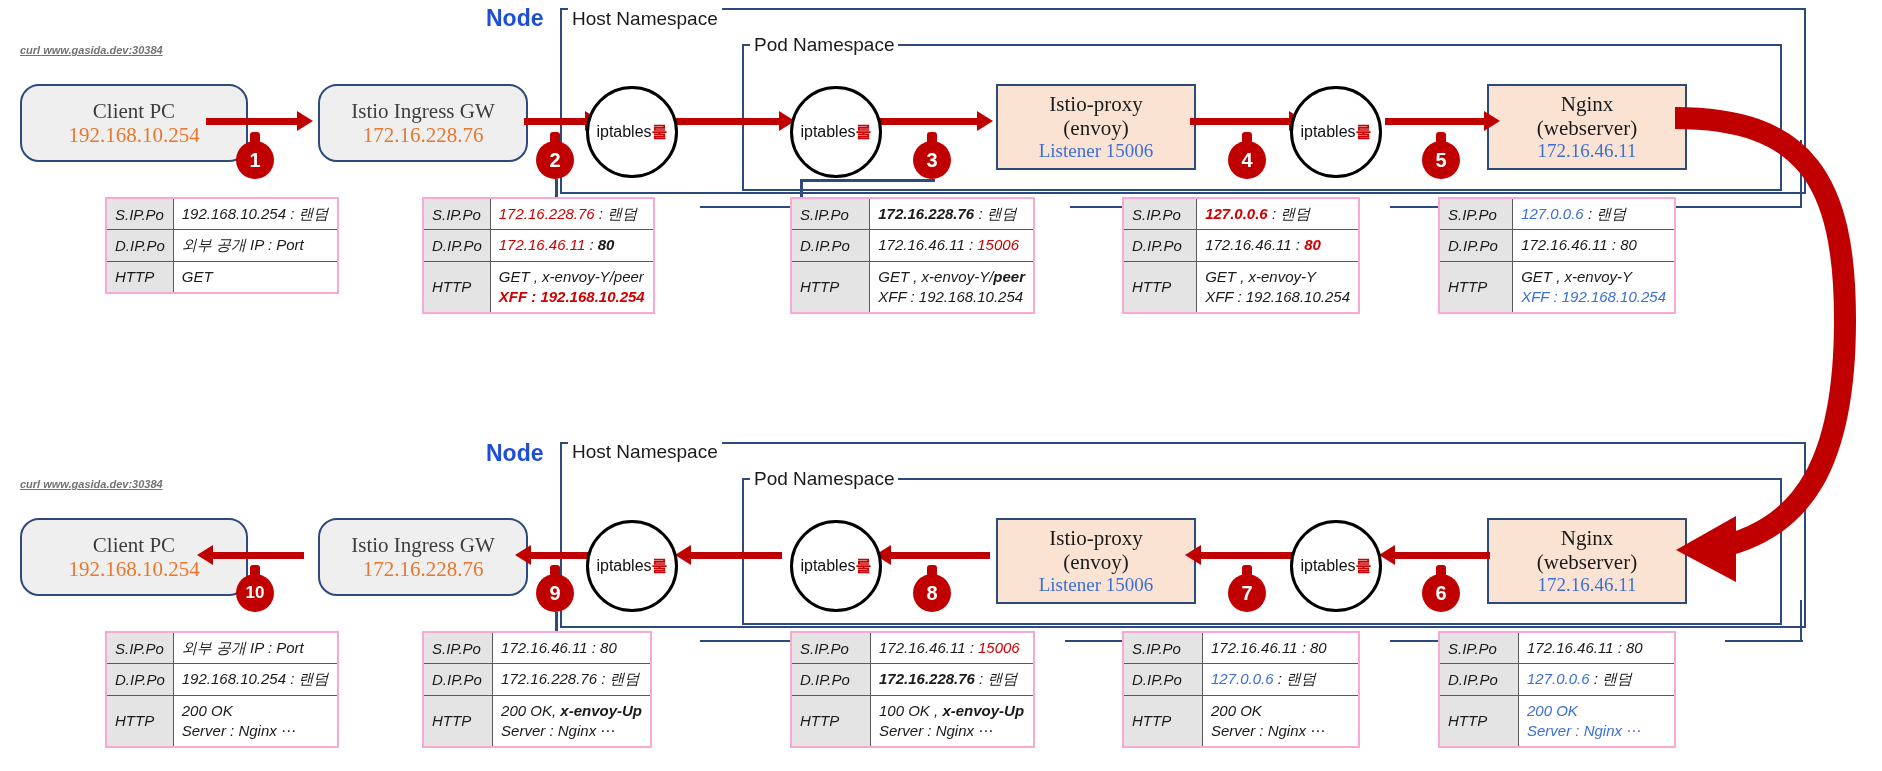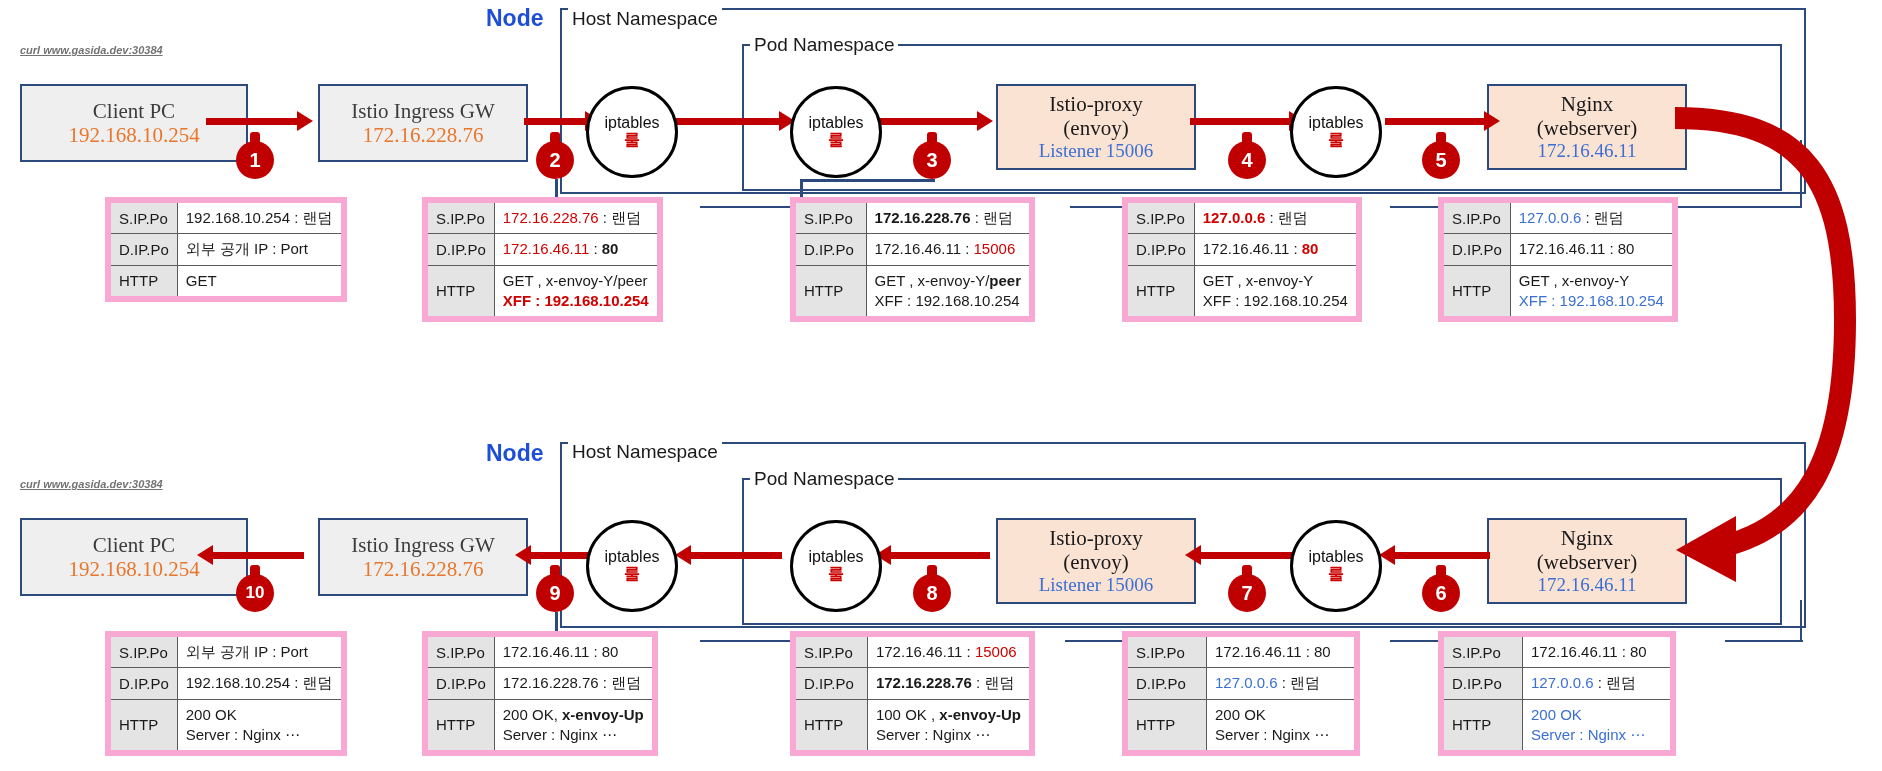--- a/index.html
+++ b/index.html
@@ -15,53 +15,53 @@
 
   
   .curl{position:absolute;font-style:italic;font-weight:bold;font-size:11px;
         text-decoration:underline;color:#737373;white-space:nowrap;
         font-family:"Liberation Sans","DejaVu Sans",sans-serif;}
 
   
   .nbox{position:absolute;border:2px solid #2c4a7c;display:flex;flex-direction:column;
         align-items:center;justify-content:center;text-align:center;line-height:1.15;
         font-family:"Liberation Serif","DejaVu Serif",serif;}
-  .nbox.grey{background:#efefef;}
+  .nbox.grey{background:#efefef;border-radius:19px;}
   .nbox.peach{background:#fbe3d4;}
   .nbox .l1{font-size:21px;color:#3d3d3d;}
   .nbox .l2{font-size:21px;text-align:center;}
   .nbox .l3{font-size:19px;}
   .ip-orange{color:#e8762c;}
   .ip-blue{color:#3b6fd4;}
 
   
   .ipt{position:absolute;border-radius:50%;border:3px solid #000;background:#fff;
-       display:flex;flex-direction:column;align-items:center;justify-content:center;
+       display:flex;flex-direction:row;align-items:center;justify-content:center;
        font-family:"Liberation Sans","DejaVu Sans",sans-serif;z-index:6;}
   .ipt .t1{font-size:16px;color:#111;line-height:1;}
   .ipt .t2{font-size:16px;color:#cc0000;font-weight:bold;line-height:1.1;}
 
   
   .arrow{position:absolute;background:#c00000;height:7px;z-index:3;}
   .arrow::after{content:"";position:absolute;right:-15px;top:-7px;width:0;height:0;
     border-top:10px solid transparent;border-bottom:10px solid transparent;border-left:16px solid #c00000;}
   .arrow.rtl::after{content:"";position:absolute;right:auto;left:-15px;top:-7px;
     border-top:10px solid transparent;border-bottom:10px solid transparent;
     border-left:none;border-right:16px solid #c00000;}
 
   
   .badge{position:absolute;width:38px;height:38px;border-radius:50%;background:#c00000;
          color:#fff;font-size:20px;font-weight:bold;display:flex;align-items:center;
          justify-content:center;z-index:8;font-family:"Liberation Sans","DejaVu Sans",sans-serif;}
   .badge .pin{position:absolute;top:-9px;left:50%;margin-left:-5px;width:10px;height:12px;
               background:#c00000;border-radius:3px;z-index:-1;}
 
   
-  .ptab{position:absolute;border:6px solid #f9a8d4;border-collapse:collapse;background:#86efac;
-        font-family:"Liberation Sans","DejaVu Sans",sans-serif;z-index:5;}
+  .ptab{position:absolute;border:2px solid #f9a8d4;border-collapse:collapse;background:#86efac;
+        font-family:"Liberation Sans","DejaVu Sans",sans-serif;z-index:5;font-style:italic;}
   .ptab td{border:1px solid #5a5a5a;font-size:15px;padding:5px 8px;vertical-align:middle;}
   .ptab td.k{background:#e4e4e4;width:62px;text-align:left;white-space:nowrap;color:#1a1a1a;}
   .ptab td.v{background:#fff;text-align:left;white-space:nowrap;line-height:1.35;margin-left:23px;}
   .r{color:#d00000;}
   .b{color:#3b6fd4;}
   .bold{font-weight:bold;}
   .rb{color:#d00000;font-weight:bold;}
 
   
   .conn{position:absolute;background:#2c4a7c;z-index:2;}

